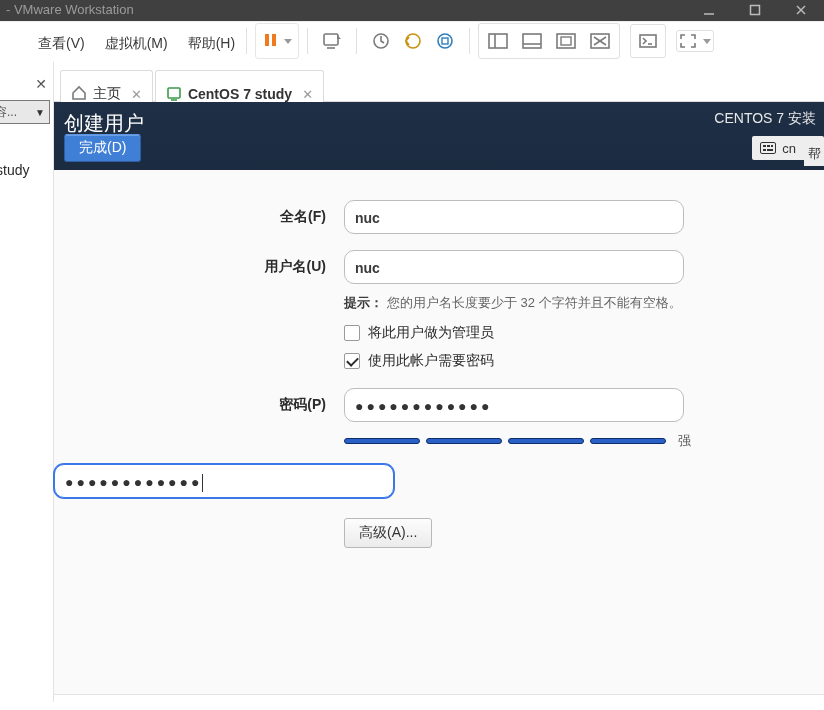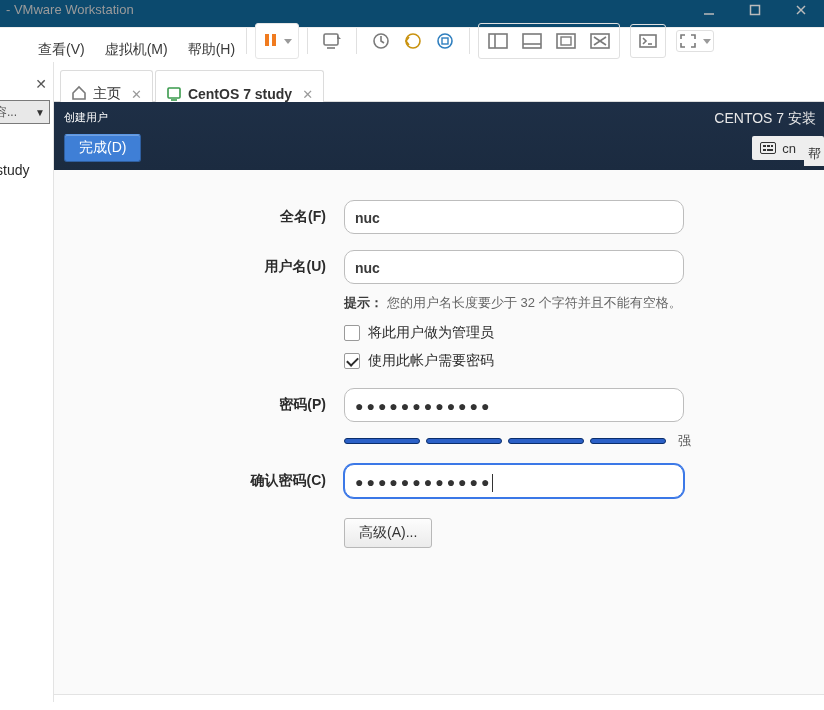--- a/index.html
+++ b/index.html
@@ -1,22 +1,22 @@
 <!DOCTYPE html>
 <html><head>
 <meta charset="utf-8">
 <style>
   * { box-sizing: border-box; margin: 0; padding: 0; font-family: "Microsoft YaHei", Arial, sans-serif; }
   html, body { width: 824px; height: 710px; background: #fff; }
   body { font-size: 13px; color: #333; overflow: hidden; }
 
   
   .win-title {
-    height: 28px; line-height: 20px; padding-left: 6px;
-    color: #9b9b9b; font-size: 13px; background: #0c4a6e;
+    height: 22px; line-height: 20px; padding-left: 6px;
+    color: #9b9b9b; font-size: 13px; background: #404040;
     border-bottom: 1px solid #eee;
   }
   .win-ctrl {
     position: absolute; top: 0; right: 0; display: flex;
   }
   .win-ctrl .btn {
     width: 46px; height: 20px; display: flex; align-items: center; justify-content: center;
     color: #999;
   }
 
@@ -105,21 +105,21 @@
   
   .installer {
     position: absolute; left: 0; right: 0; top: 40px; bottom: 0; background: #fff;
   }
   .installer-header {
     height: 68px; background: #223042;
     background: linear-gradient(180deg,#1e2f46 0%, #1b2b40 100%);
     position: relative; color: #fff;
   }
   .installer-title {
-    position: absolute; left: 10px; top: 8px; font-size: 11px; font-weight: 500;
+    position: absolute; left: 10px; top: 8px; font-size: 20px; font-weight: 500;
   }
   .done-btn {
     position: absolute; left: 10px; top: 32px; height: 28px; padding: 0 14px;
     background: #3f7fd6; color: #fff; border: 1px solid #2f5fa0;
     border-top-color: #5b97e4; border-radius: 3px; font-size: 14px;
     box-shadow: inset 0 1px 0 rgba(255,255,255,0.25);
     cursor: pointer;
   }
   .inst-right {
     position: absolute; right: 0; top: 8px; text-align: right;
@@ -415,21 +415,20 @@
 
       <div class="strength">
         <div class="seg"></div>
         <div class="seg"></div>
         <div class="seg"></div>
         <div class="seg"></div>
         <div class="strength-label">强</div>
       </div>
 
       <div class="frow">
-        <div class="flabel">确认密码(C)</div>
         <div class="ftext focus"><span class="pw-dots">●●●●●●●●●●●●</span><span class="caret-text"></span></div>
       </div>
 
       <div style="height:4px"></div>
       <button class="adv-btn">高级(A)...</button>
     </div>
   </div>
   <div class="vm-bottom"></div>
 </div>
 <div class="app-bottom"></div>

